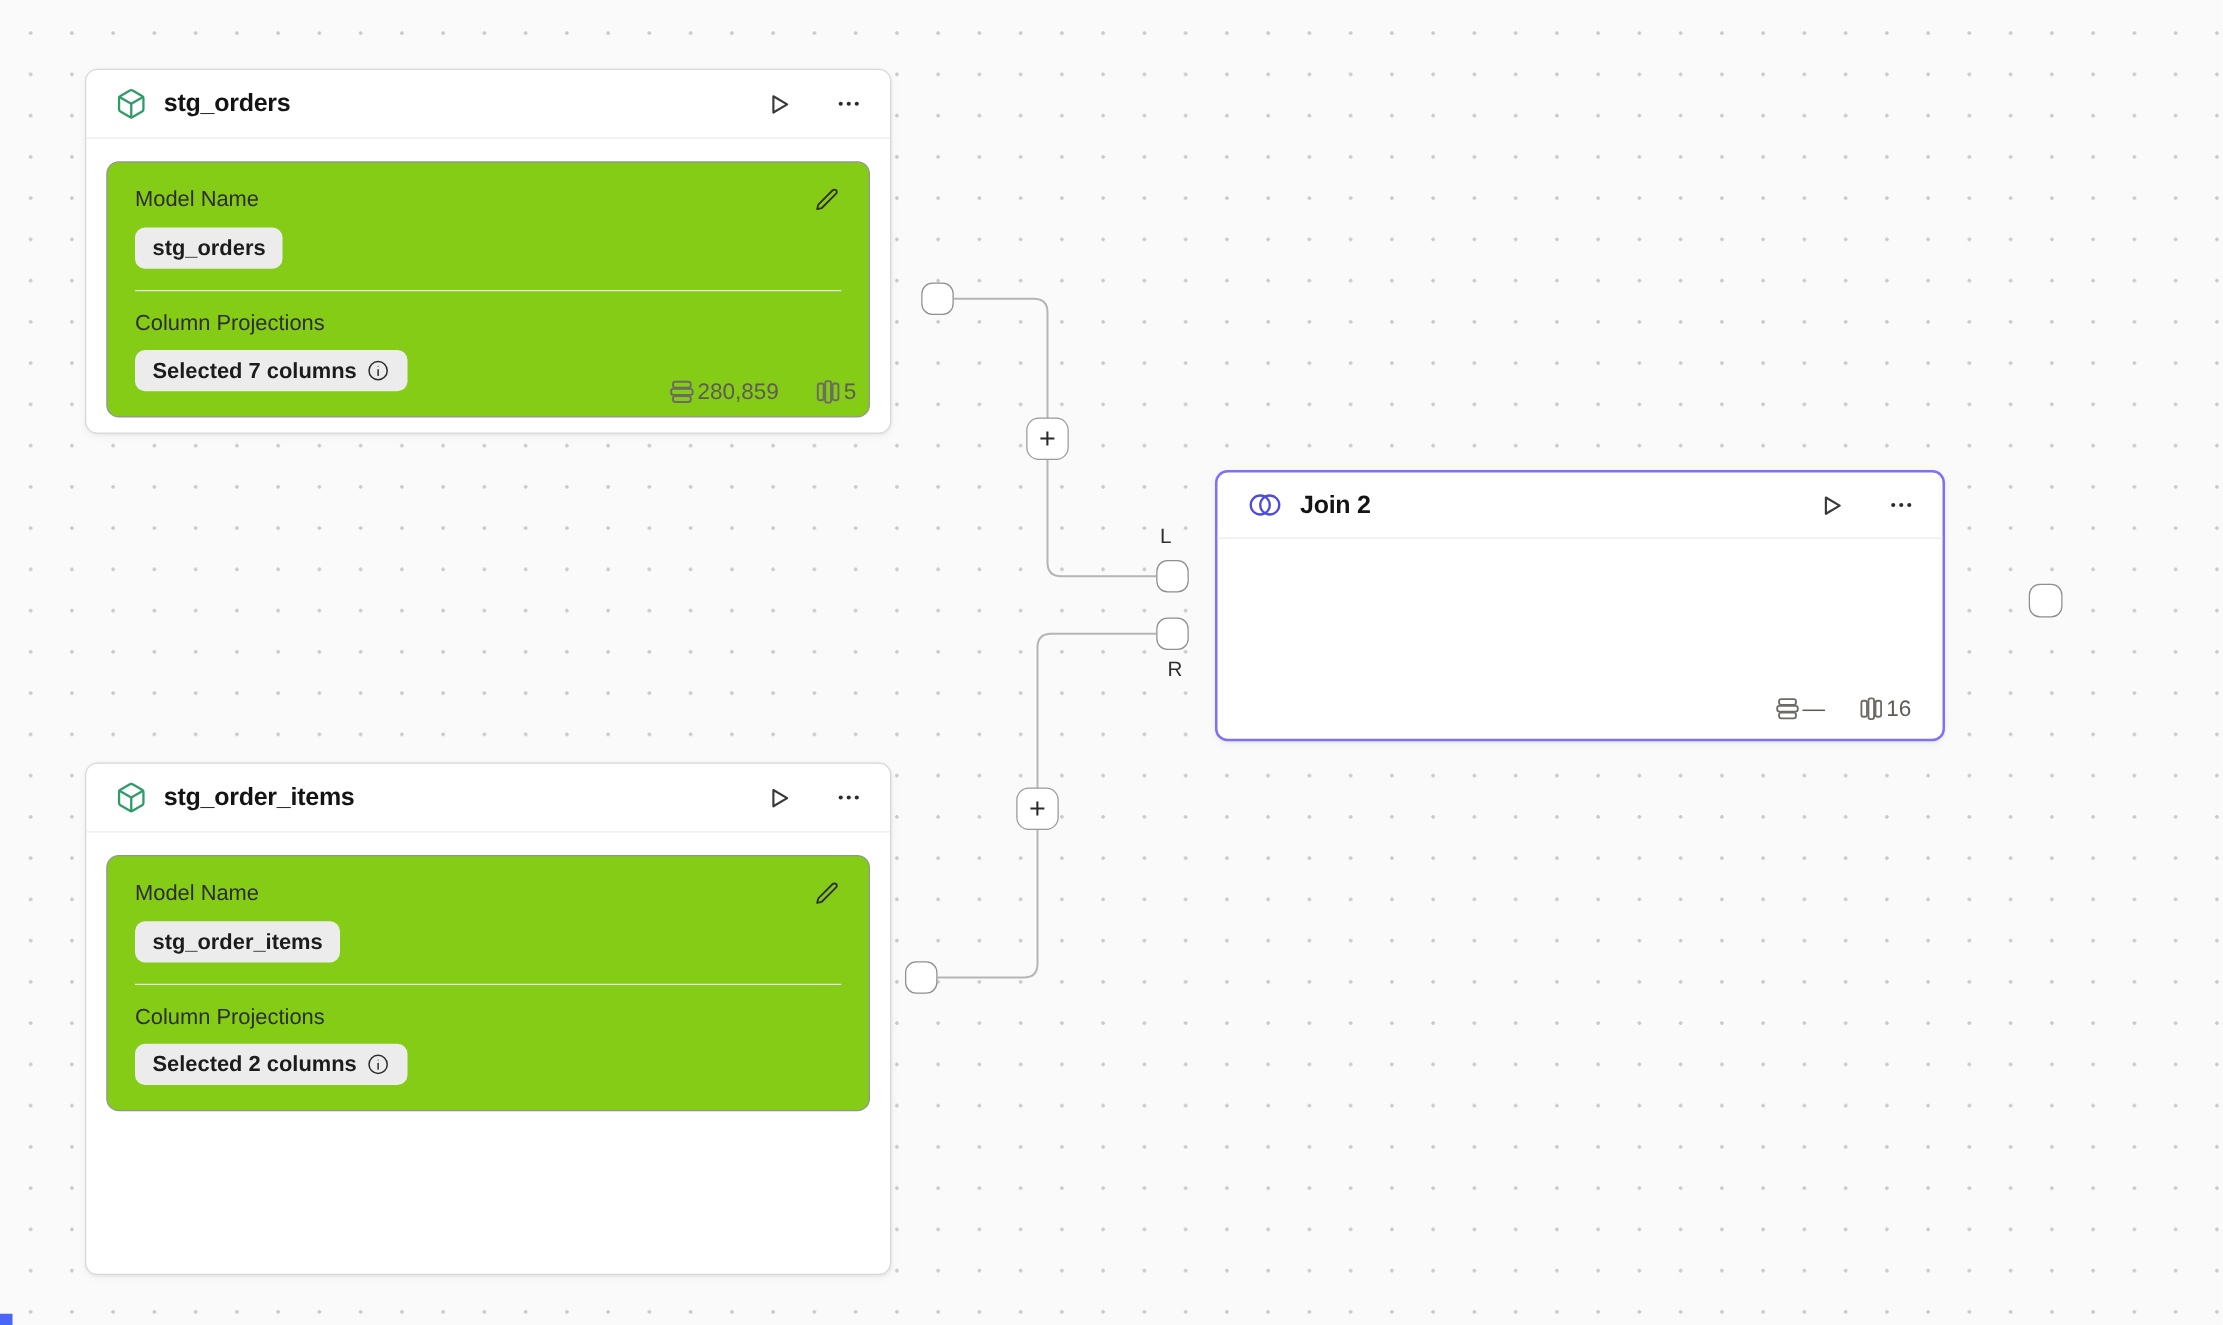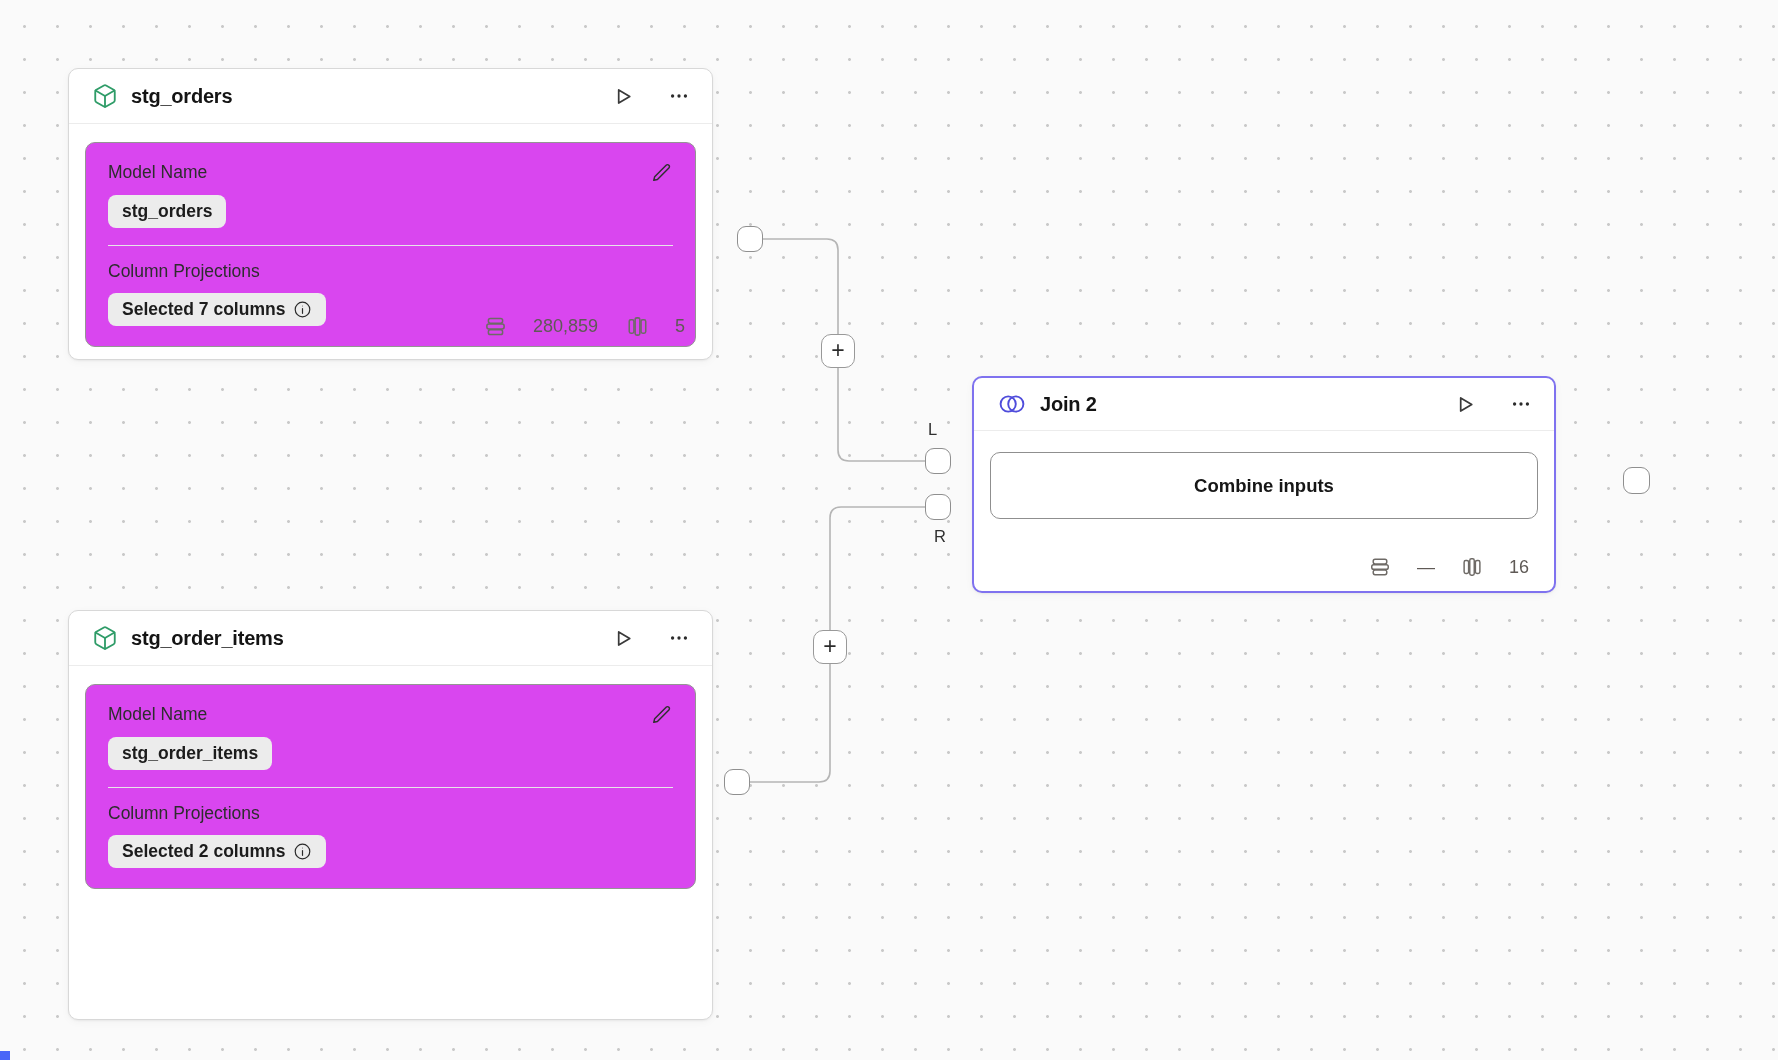--- a/index.html
+++ b/index.html
@@ -58,21 +58,21 @@
   .hdr-icon{display:flex;align-items:center;}
   .cube-icon{color:var(--model-icon);}
   .join-icon{color:var(--join-icon);}
   
   .config-card{
     position:absolute;
     left:16px;right:16px;top:73px;
     border:1.4px solid #949494;
     border-radius:10px;
     padding:19px 22px 20px 22px;
-    background:#d946ef;
+    background:#84cc16;
   }
   .field-head{
     display:flex;align-items:flex-start;
   }
   .field-label{
     font-size:17.5px;color:#2d2d2d;font-weight:400;
   }
   .field-head .icon-btn{margin-left:auto;}
   .chip{
     display:inline-flex;align-items:center;gap:8px;
@@ -88,21 +88,21 @@
   }
   
   .node-stats{
     position:absolute;
     left:0;right:0;bottom:0;height:66px;
     display:flex;align-items:center;justify-content:flex-end;
     gap:28px;
     padding-right:27px;
     color:#5f5a56;
   }
-  .stat-group{display:flex;align-items:center;gap:26px;justify-content:center;}
+  .stat-group{display:flex;align-items:center;gap:1px;justify-content:center;}
   .stat-value{font-size:18px;font-weight:500;color:#5f5a56;}
   .stat-icon{display:flex;color:#6e6a66;}
   
   .combine-btn{
     position:absolute;
     left:16px;right:16px;top:74px;
     height:67px;
     background:#fff;
     border:1.2px solid #8f8f8f;
     border-radius:10px;
@@ -153,21 +153,21 @@
 </head>
 <body>
 
 <div class="canvas">
 
   <svg class="connections" viewBox="0 0 1778 1060">
     <path class="wire" d="M 763 239 H 827 Q 838 239 838 250 V 450 Q 838 461 849 461 H 925"></path>
     <path class="wire" d="M 750 782 H 819 Q 830 782 830 771 V 518 Q 830 507 841 507 H 925"></path>
   </svg>
 
-  <div class="node" style="left:68px;top:68px;width:645px;height:292px">
+  <div class="node" style="left:68px;top:55px;width:645px;height:292px">
     <div class="node-header">
       <span class="hdr-icon cube-icon">
         <svg width="26" height="26" viewBox="0 0 24 24" fill="none" stroke="currentColor" stroke-width="1.7" stroke-linecap="round" stroke-linejoin="round">
           <path d="M21 16V8a2 2 0 0 0-1-1.73l-7-4a2 2 0 0 0-2 0l-7 4A2 2 0 0 0 3 8v8a2 2 0 0 0 1 1.73l7 4a2 2 0 0 0 2 0l7-4A2 2 0 0 0 21 16z"></path>
           <polyline points="3.27 6.96 12 12.01 20.73 6.96"></polyline>
           <line x1="12" y1="22.08" x2="12" y2="12"></line>
         </svg>
       </span>
       <span class="node-title">stg_orders</span>
       <span class="header-spacer"></span>
@@ -314,21 +314,20 @@
           </svg>
       </button>
       <button class="icon-btn">
         <svg width="22" height="22" viewBox="0 0 24 24" fill="#2b2b2b">
             <circle cx="5" cy="12" r="1.8"></circle>
             <circle cx="12" cy="12" r="1.8"></circle>
             <circle cx="19" cy="12" r="1.8"></circle>
           </svg>
       </button>
     </div>
-    <button class="combine-btn">Combine inputs</button>
     <div class="node-stats join-stats">
       <span class="stat-group">
         <span class="stat-icon">
           <svg width="22" height="22" viewBox="0 0 24 24" fill="none" stroke="currentColor" stroke-width="1.6">
               <rect x="4.6" y="3.6" width="14.8" height="5" rx="2"></rect>
               <rect x="3" y="9.5" width="18" height="5" rx="2"></rect>
               <rect x="4.6" y="15.4" width="14.8" height="5" rx="2"></rect>
             </svg>
         </span>
         <span class="stat-value">—</span>

